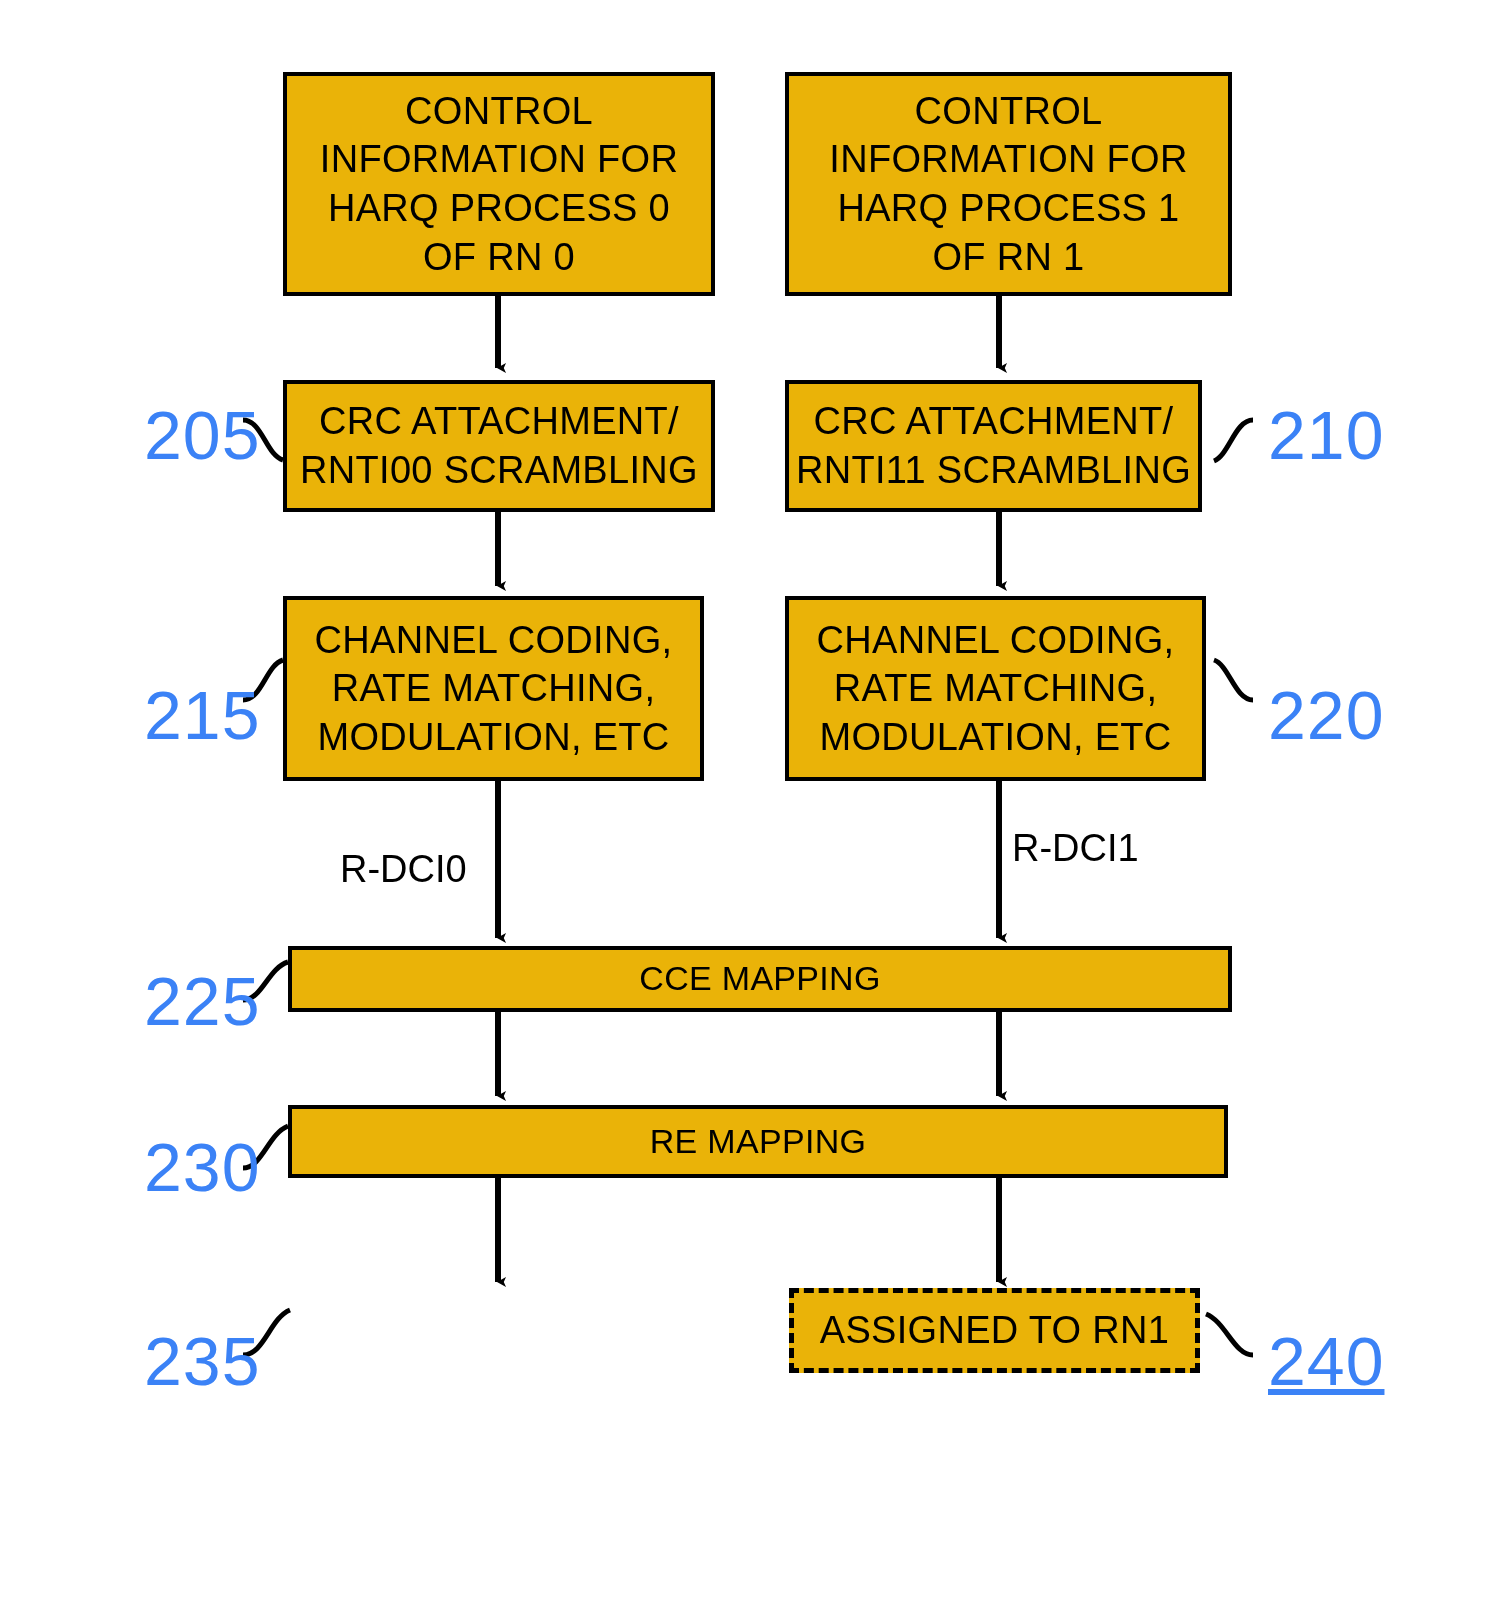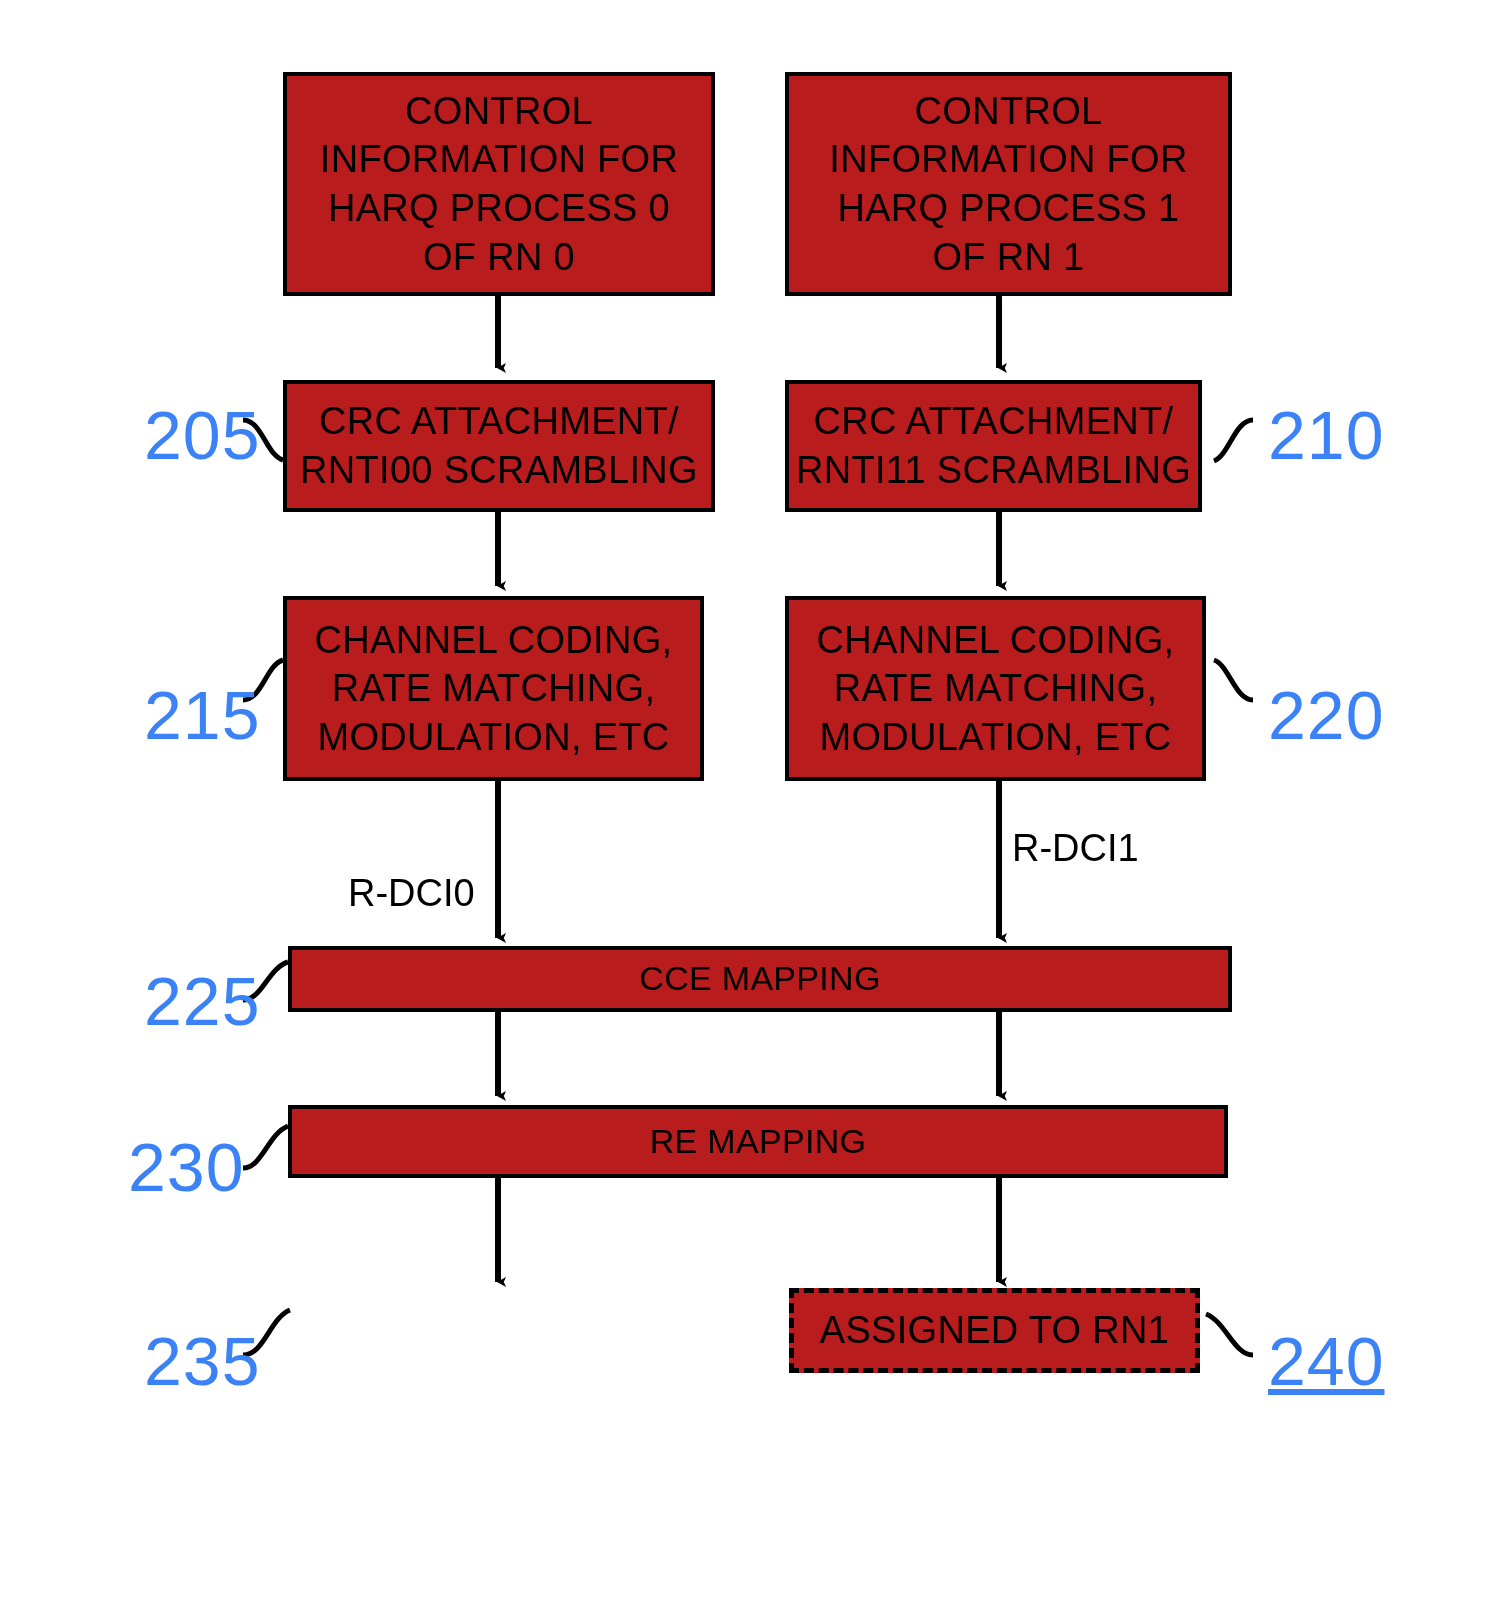--- a/index.html
+++ b/index.html
@@ -14,21 +14,21 @@
     position: relative;
     width: 1496px;
     height: 1607px;
     background: #ffffff;
     overflow: hidden;
   }
   .box {
     position: absolute;
     box-sizing: border-box;
     border: 4px solid #000000;
-    background: #b91c1c;
+    background: #eab308;
     display: flex;
     align-items: center;
     justify-content: center;
     text-align: center;
     color: #000000;
     font-family: "Liberation Sans", sans-serif;
     font-size: 38px;
     line-height: 1.28;
     letter-spacing: 0.3px;
     white-space: pre-line;
@@ -146,38 +146,38 @@
 RATE MATCHING,
 MODULATION, ETC</span>
   </div>
 
   <div class="box" style="left:785px; top:596px; width:421px; height:185px;">
     <span>CHANNEL CODING,
 RATE MATCHING,
 MODULATION, ETC</span>
   </div>
 
-  <div class="edge-label" style="left:340px; top:872px;margin-left:8px;">R-DCI0</div>
+  <div class="edge-label" style="left:340px; top:848px;">R-DCI0</div>
   <div class="edge-label" style="left:1012px; top:827px;">R-DCI1</div>
 
   <div class="box wide-box" style="left:288px; top:946px; width:944px; height:66px;">
     <span>CCE MAPPING</span>
   </div>
 
   <div class="box wide-box" style="left:288px; top:1105px; width:940px; height:73px;">
     <span>RE MAPPING</span>
   </div>
 
 
   <div class="box dashed" style="left:789px; top:1288px; width:411px; height:85px;">
     <span>ASSIGNED TO RN1</span>
   </div>
 
   <div class="refnum" style="left:144px; top:396px;">205</div>
   <div class="refnum" style="left:1268px; top:396px;">210</div>
   <div class="refnum" style="left:144px; top:676px;">215</div>
   <div class="refnum" style="left:1268px; top:676px;">220</div>
   <div class="refnum" style="left:144px; top:962px;">225</div>
-  <div class="refnum" style="left:128px; top:1128px;">230</div>
+  <div class="refnum" style="left:144px; top:1128px;">230</div>
   <div class="refnum" style="left:144px; top:1322px;">235</div>
   <div class="refnum" style="left:1268px; top:1322px;text-decoration:underline;">240</div>
 
 </div>
 
 </body></html>

